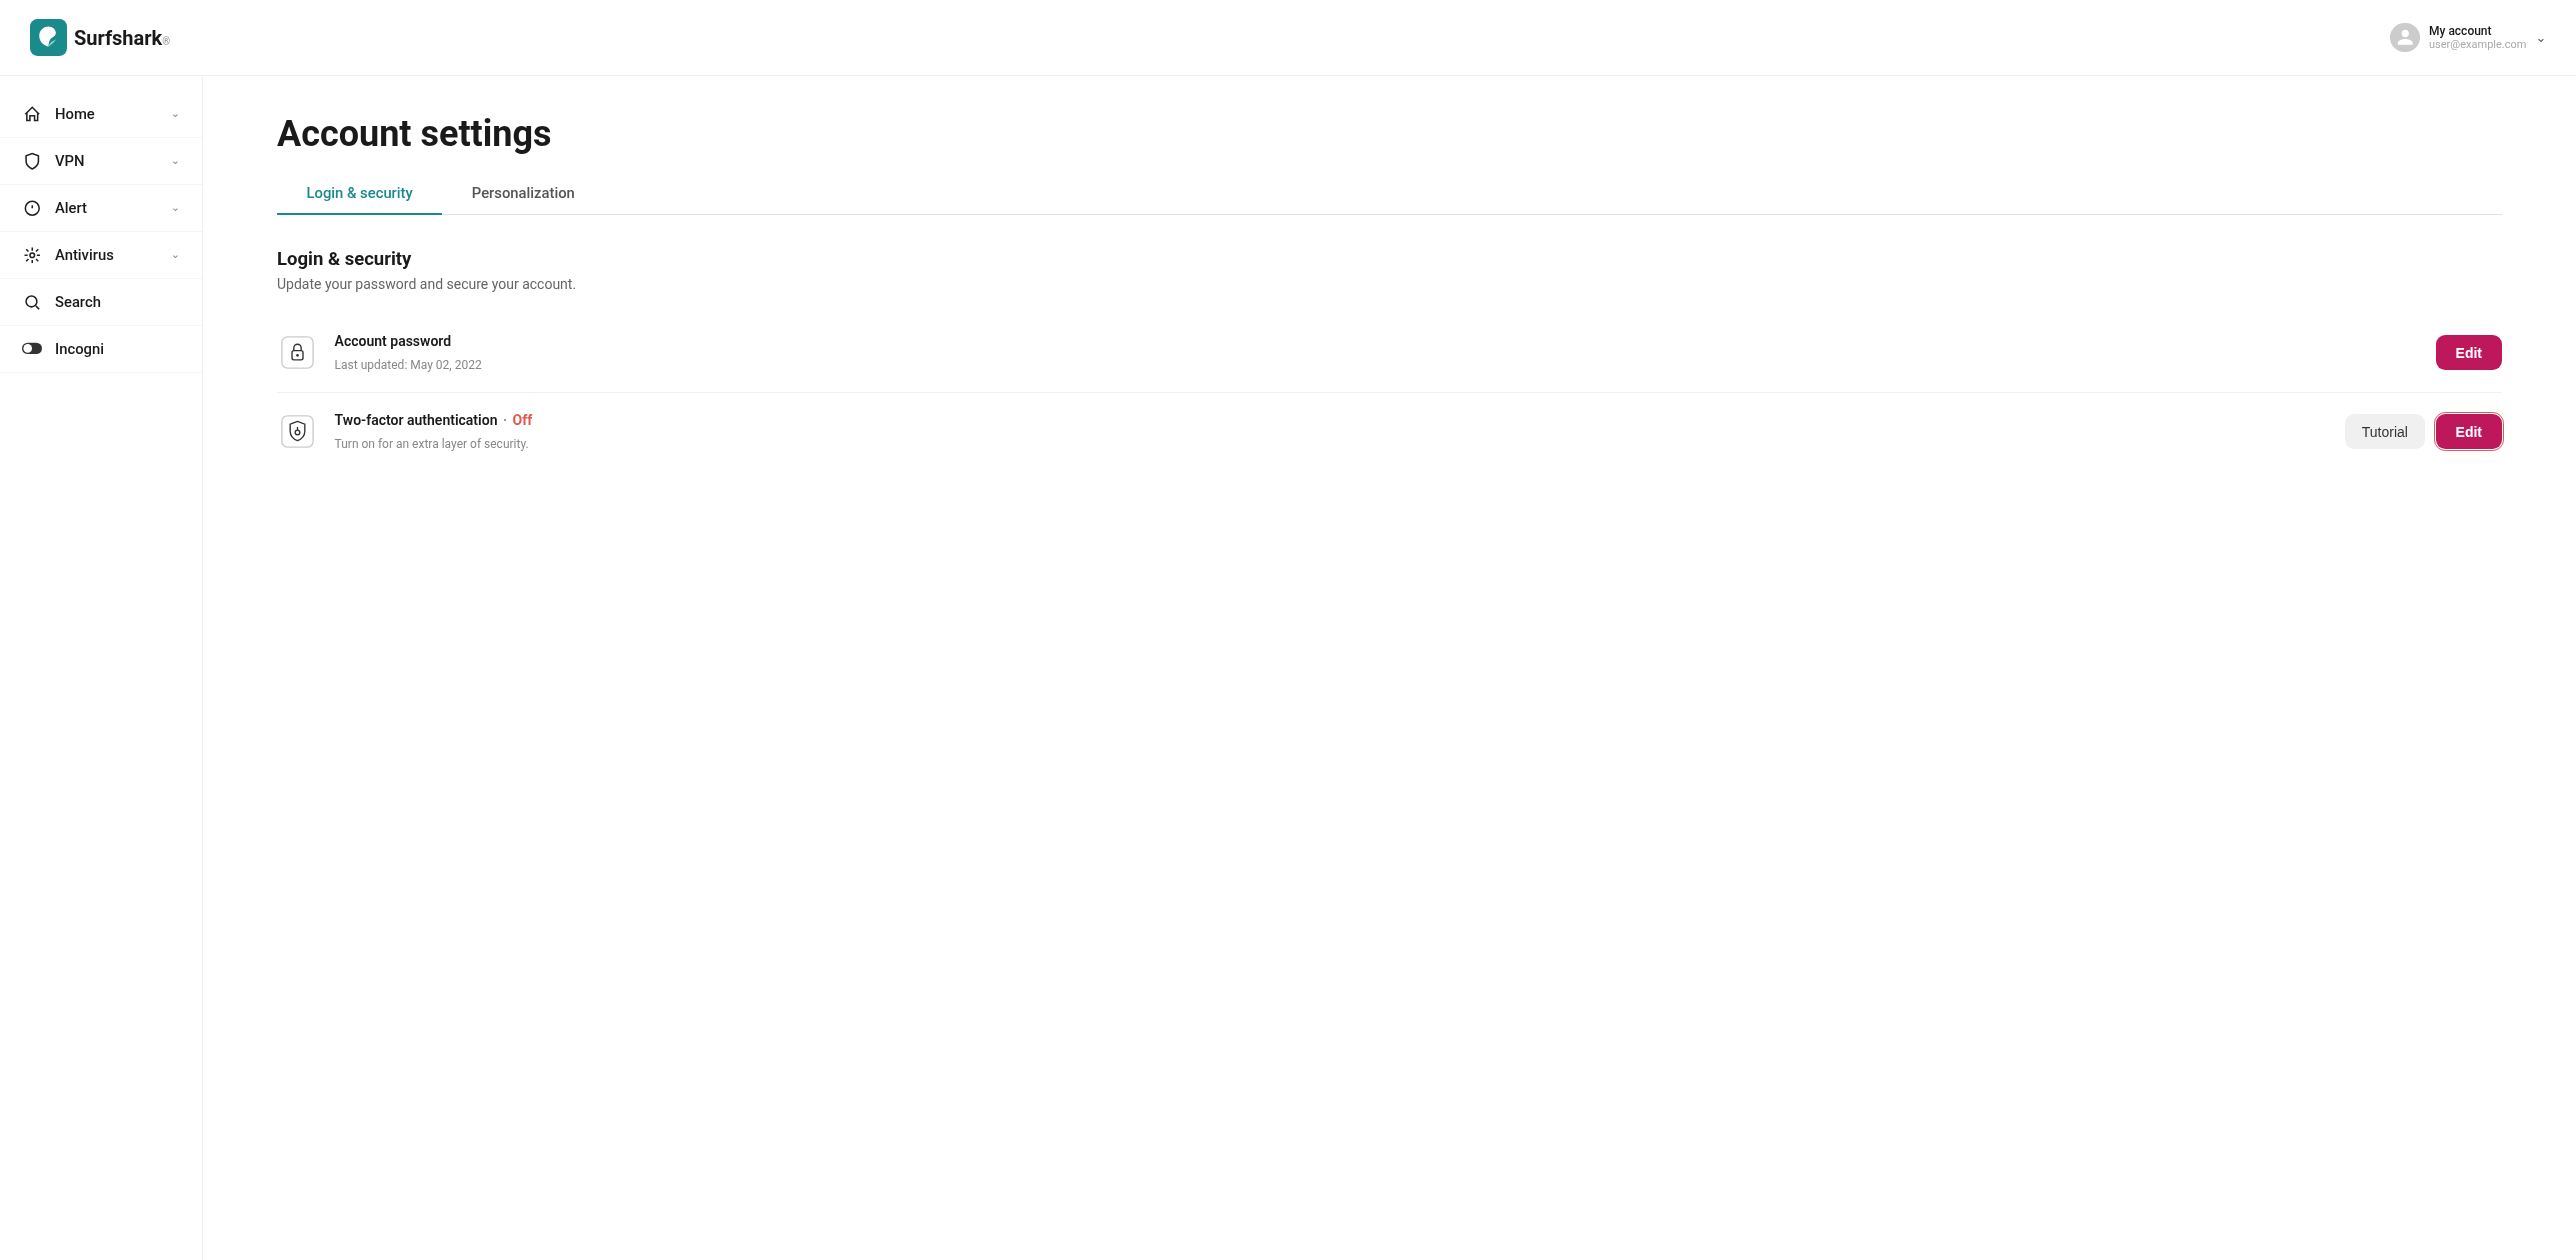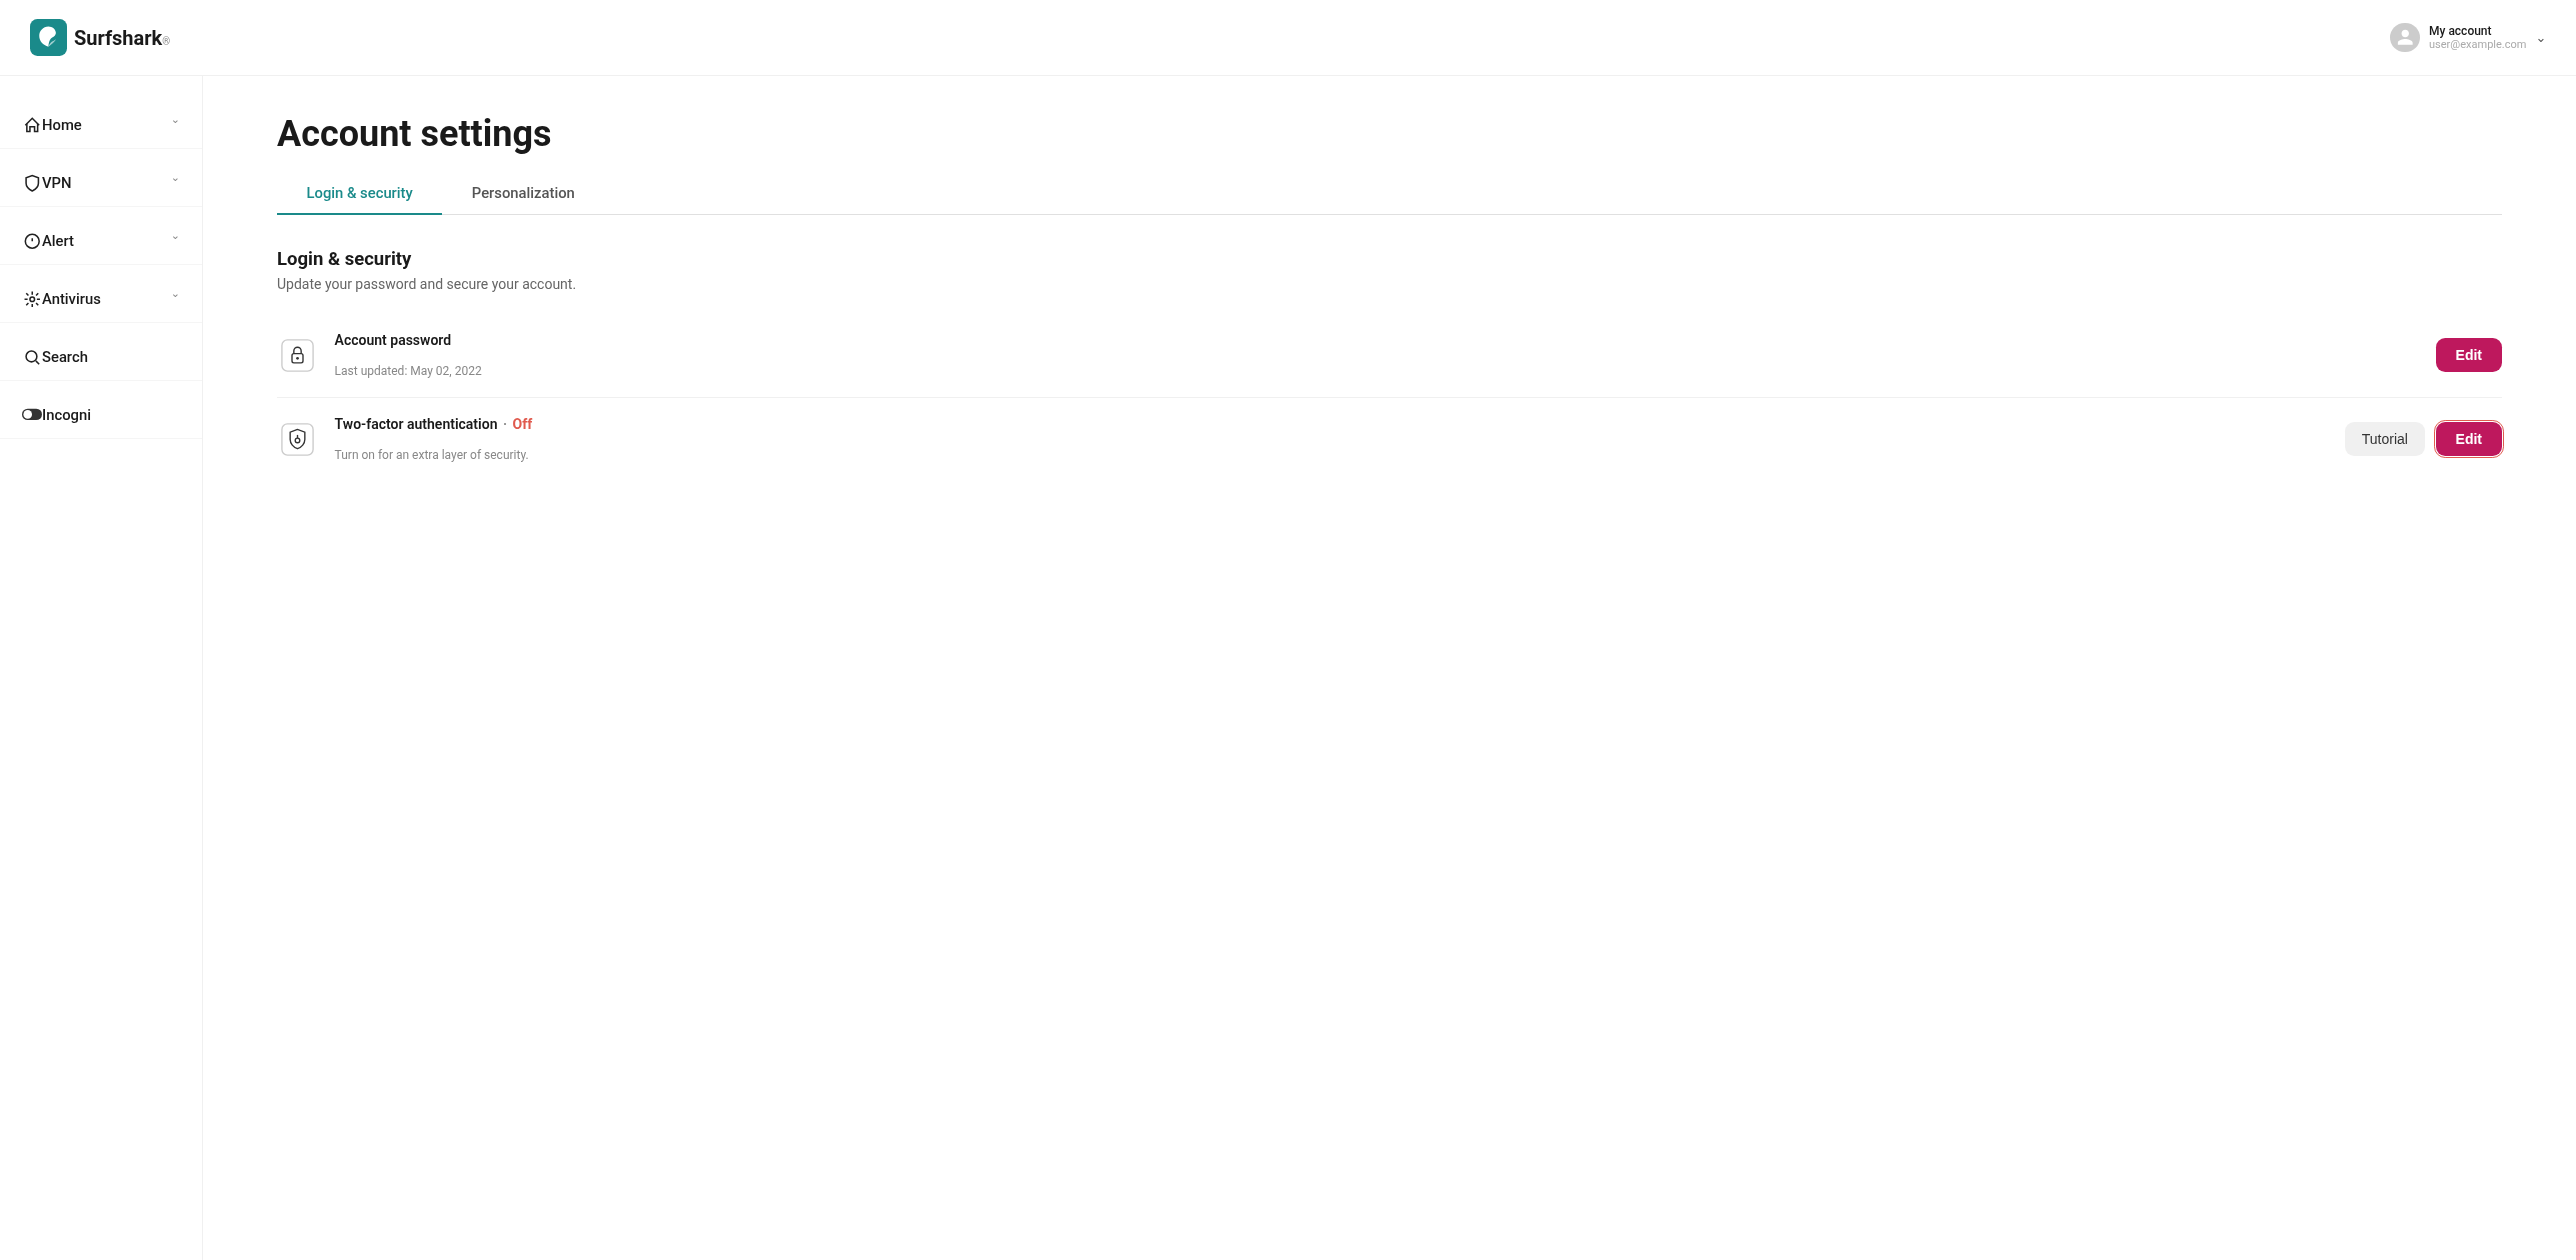--- a/index.html
+++ b/index.html
@@ -81,21 +81,21 @@
       align-items: center;
       justify-content: space-between;
       padding: 13px 22px;
       cursor: pointer;
       border-bottom: 0.9px solid #f5f5f5;
       user-select: none;
     }
     .sidebar-item-left {
       display: flex;
       align-items: center;
-      margin-top: 11px;
+      gap: 13px;
     }
     .sidebar-icon {
       width: 20px;
       height: 20px;
       display: flex;
       align-items: center;
       justify-content: center;
       color: #222;
       flex-shrink: 0;
     }
@@ -189,21 +189,21 @@
     .card-title .status-off {
       color: #e05a4e;
       font-weight: 700;
     }
     .card-title .dot {
       color: #888;
     }
     .card-subtitle {
       font-size: 12px;
       color: #888;
-      margin-top: 16px;
+      margin-top: 9px;
     }
     .card-actions {
       display: flex;
       align-items: center;
       gap: 11px;
     }
     .btn-edit {
       background: #be185d;
       color: #fff;
       border: none;

